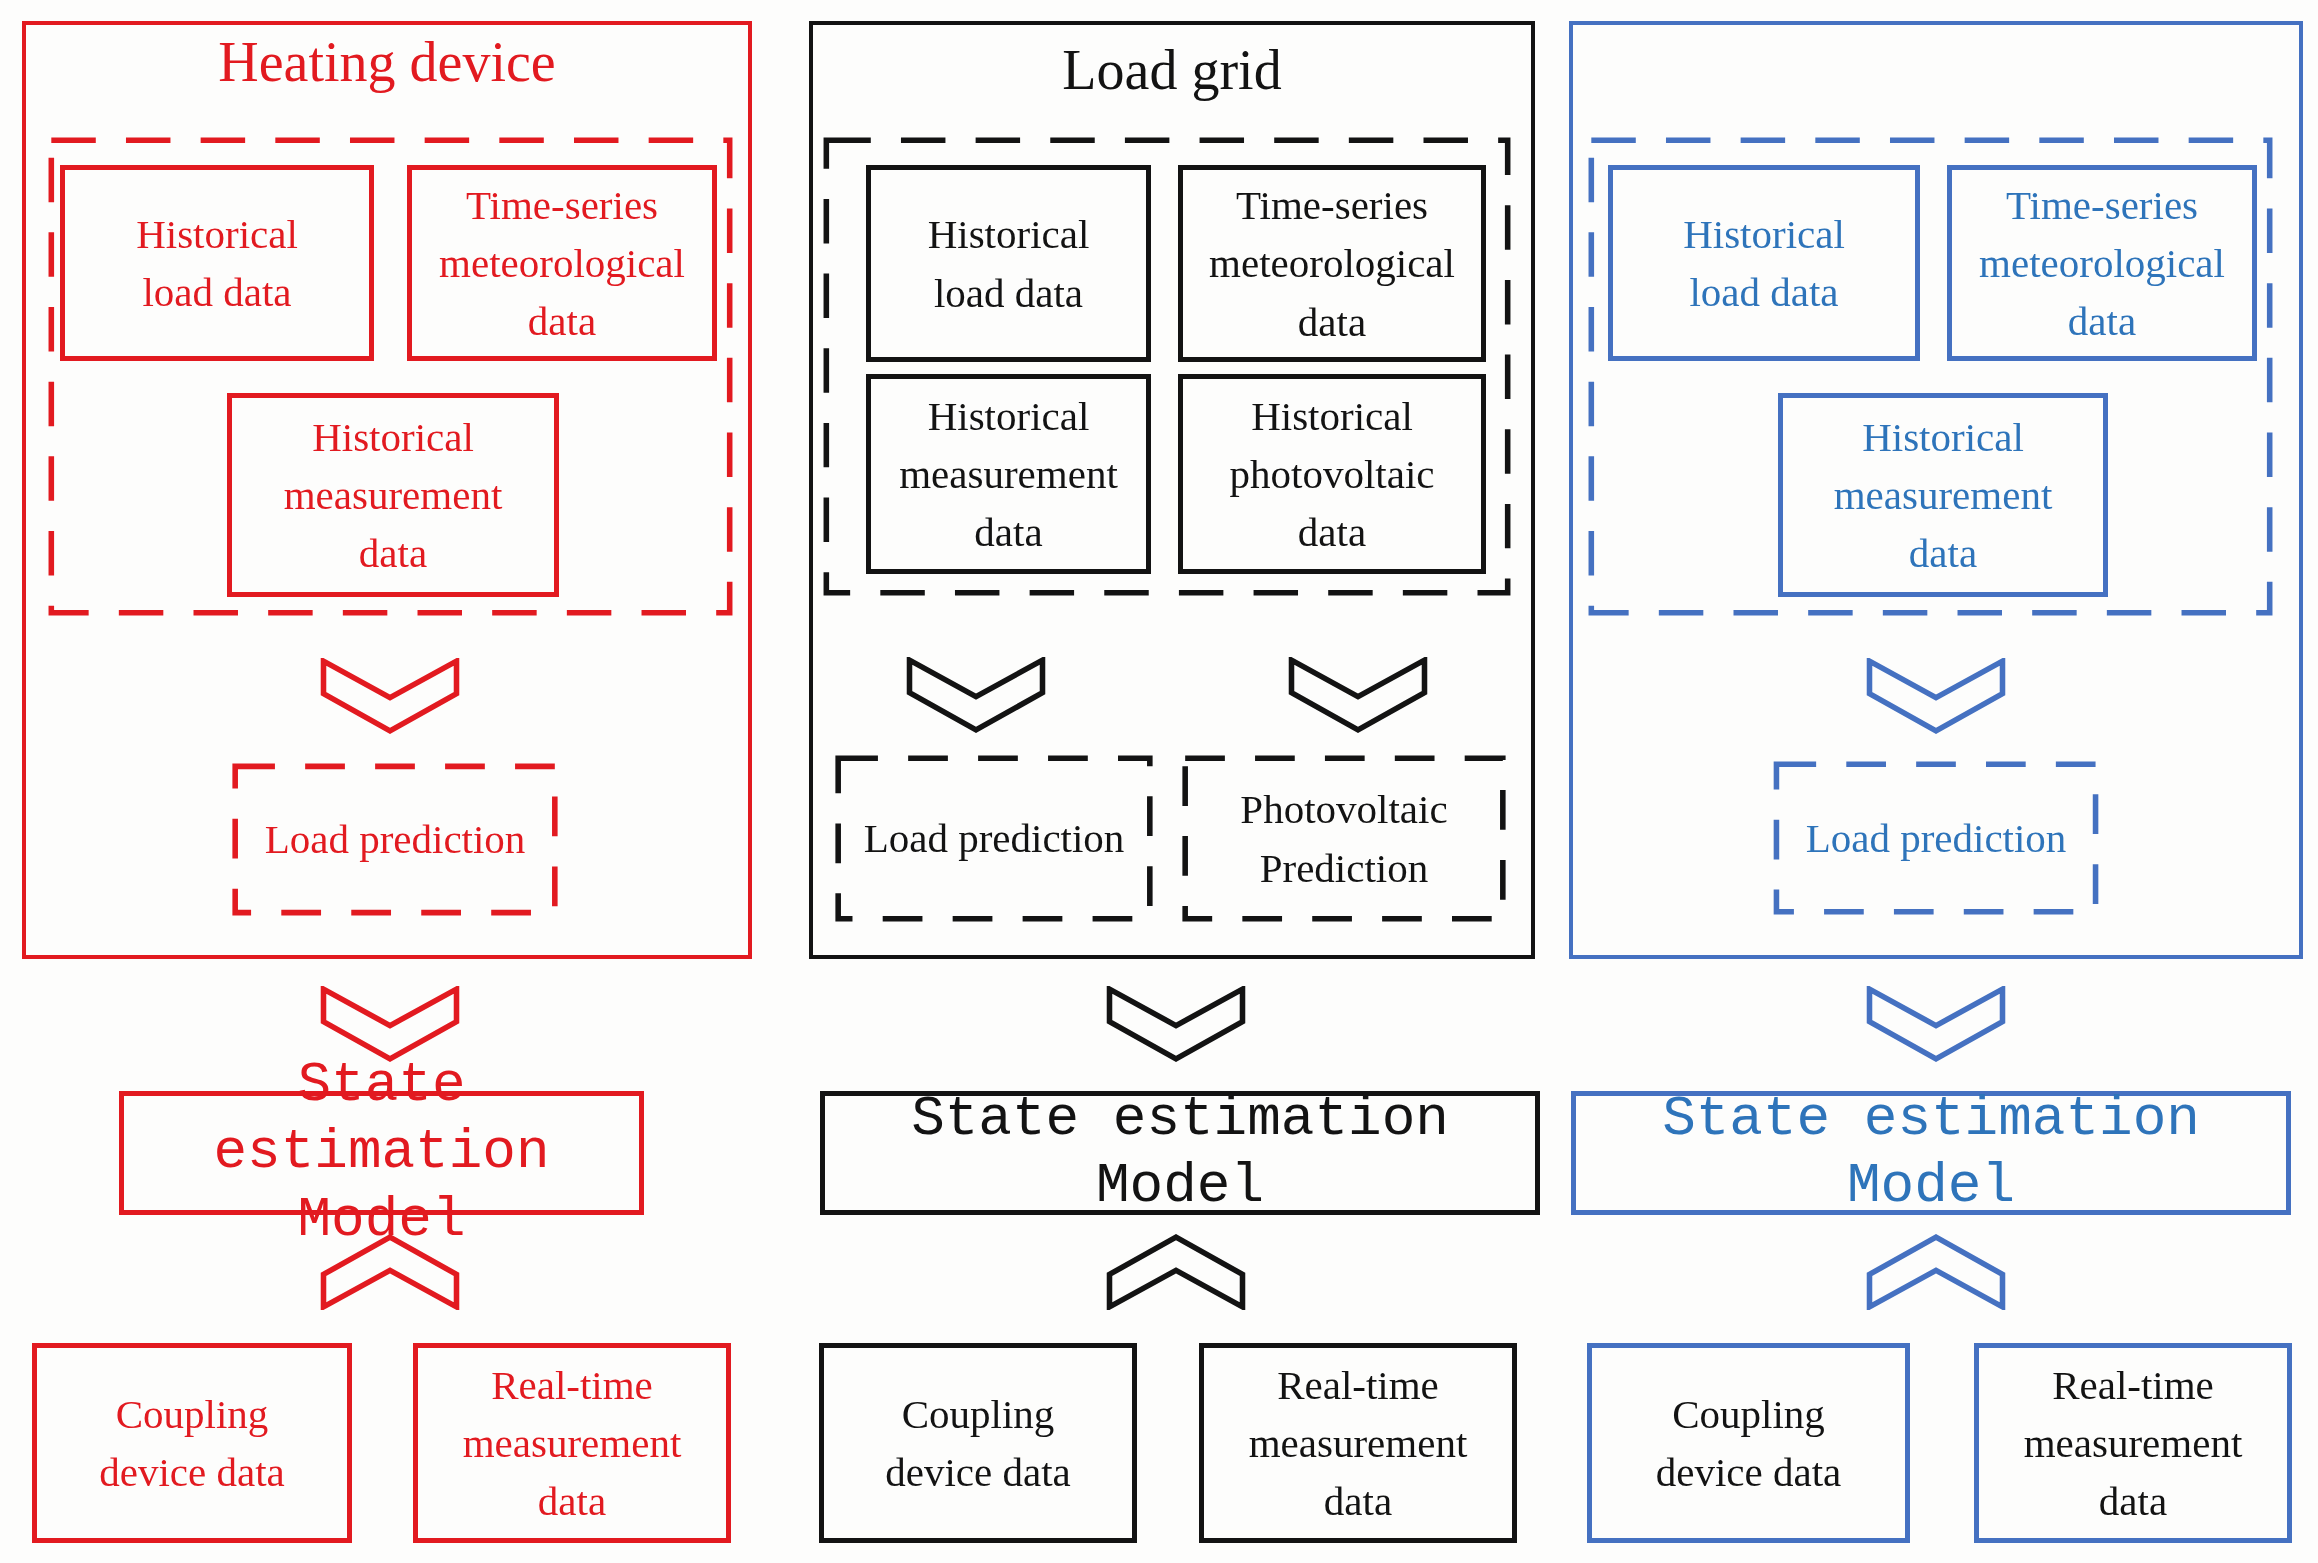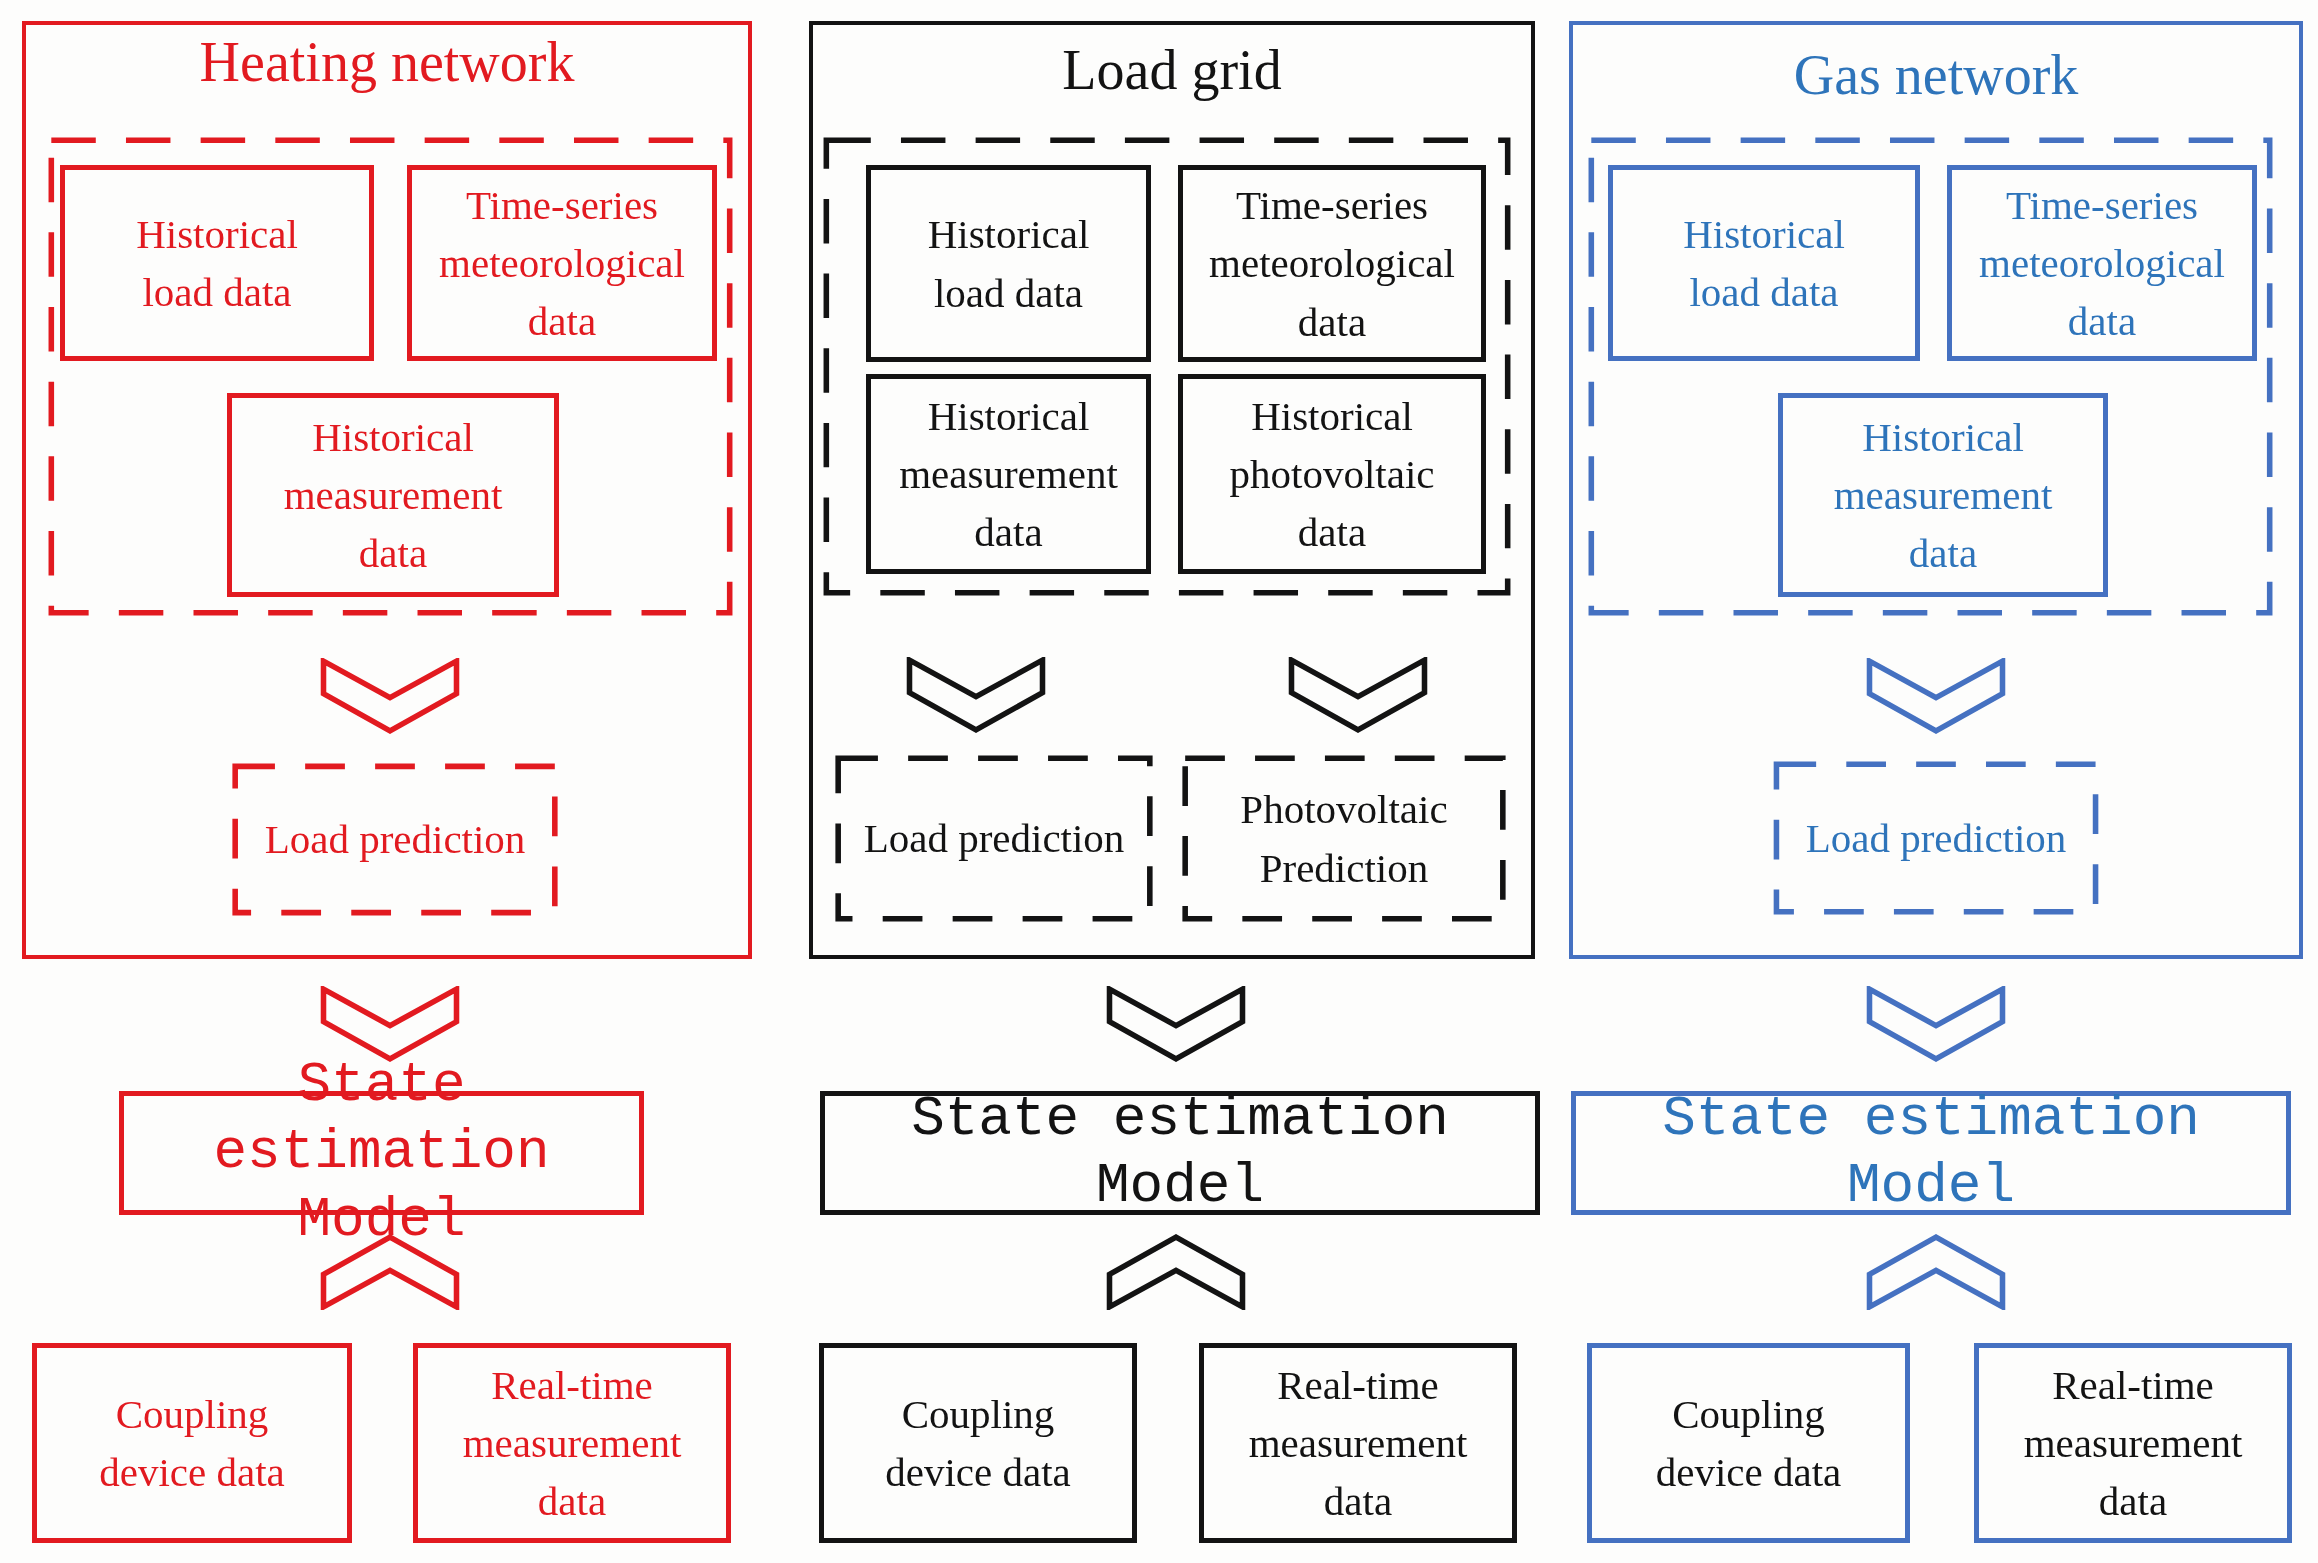--- a/index.html
+++ b/index.html
@@ -65,21 +65,21 @@
     stroke-linejoin:miter;
   }
 </style>
 </head>
 <body>
 
 <div class="diagram">
 
   <section class="col" style="--line: #e21a20; --text: #e21a20; --bottom-text: #e21a20;">
     <div class="outer" style="left:22px;top:20.7px;width:730px;height:938px"></div>
-    <div class="title" style="left:22px;top:33px;width:730px">Heating network</div>
+    <div class="title" style="left:22px;top:33px;width:730px">Heating device</div>
 
     <svg class="dashsvg bg" style="left:48px;top:137px" width="685" height="479" viewBox="0 0 862 603">
       <rect class="dashrect" x="4" y="4" width="854" height="595" style="stroke-dasharray:56 38"></rect>
     </svg>
 
     <div class="box lbl" style="left:60px;top:165px;width:314px;height:196px">Historical
 load data</div>
     <div class="box lbl" style="left:407px;top:165px;width:310px;height:196px">Time-series
 meteorological
 data</div>
@@ -168,21 +168,20 @@
 
     <div class="box lbl" style="left:819px;top:1343px;width:318px;height:200px">Coupling
 device data</div>
     <div class="box lbl" style="left:1199px;top:1343px;width:318px;height:200px">Real-time
 measurement
 data</div>
   </section>
 
   <section class="col" style="--line: #4571c1; --text: #2e74ba; --bottom-text: #131313;">
     <div class="outer" style="left:1569px;top:20.7px;width:734px;height:938px"></div>
-    <div class="title" style="left:1569px;top:46px;width:734px">Gas network</div>
 
     <svg class="dashsvg bg" style="left:1588px;top:137px" width="685" height="479" viewBox="0 0 862 603">
       <rect class="dashrect" x="4" y="4" width="854" height="595" style="stroke-dasharray:56 38"></rect>
     </svg>
 
     <div class="box lbl" style="left:1608px;top:165px;width:312px;height:196px">Historical
 load data</div>
     <div class="box lbl" style="left:1947px;top:165px;width:310px;height:196px">Time-series
 meteorological
 data</div>

